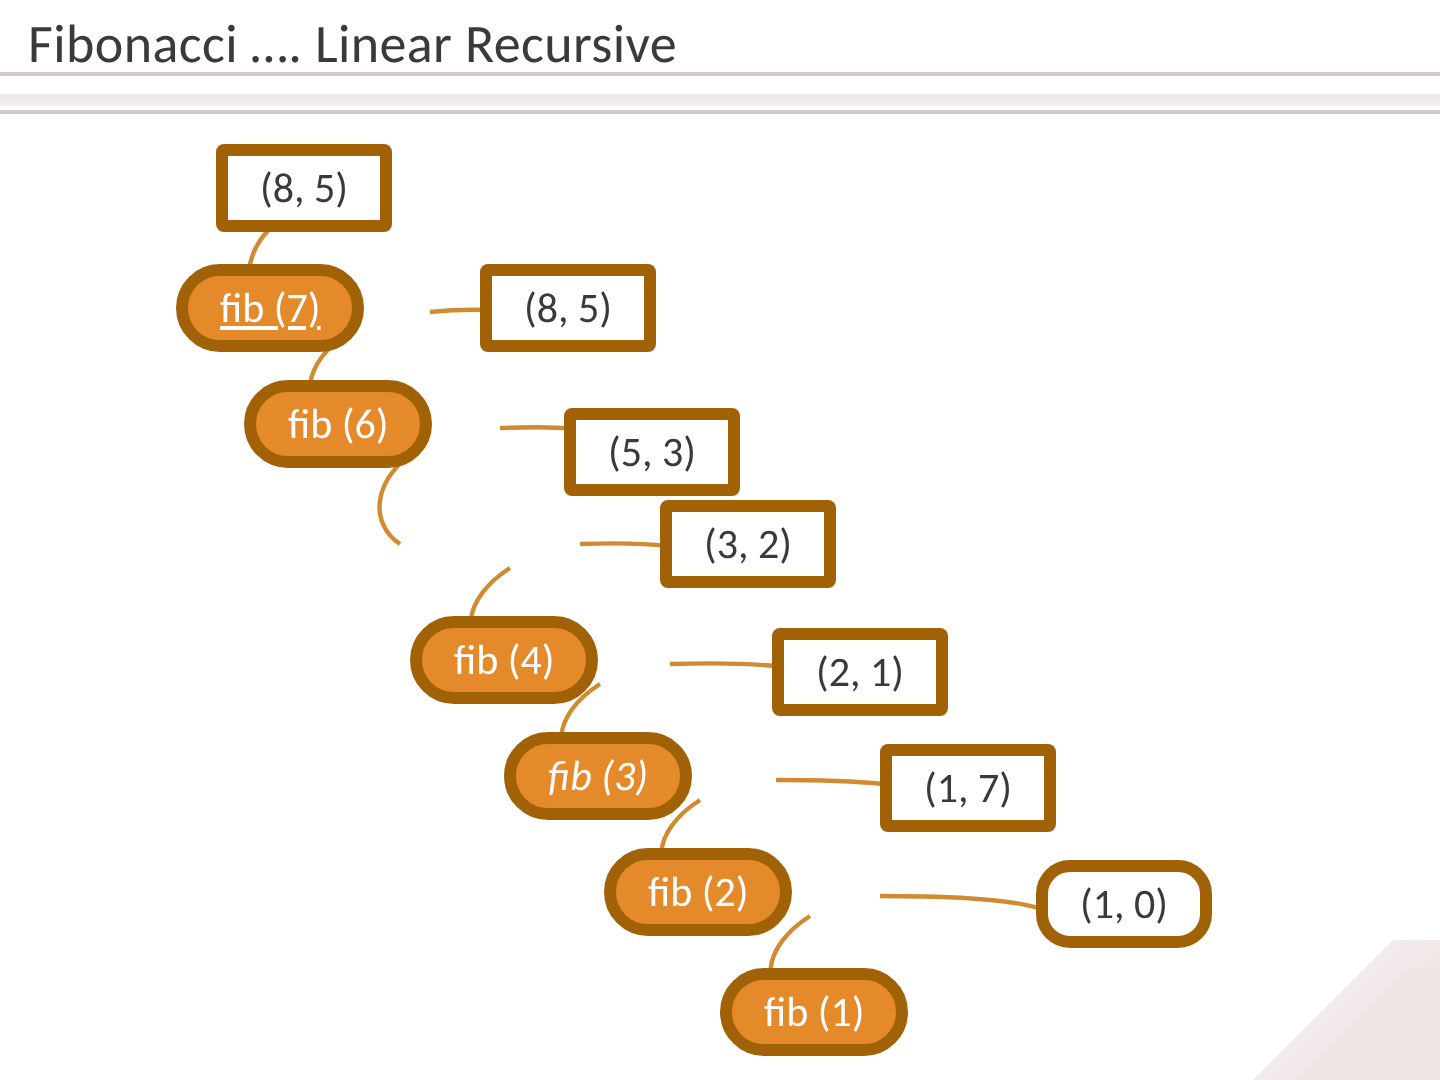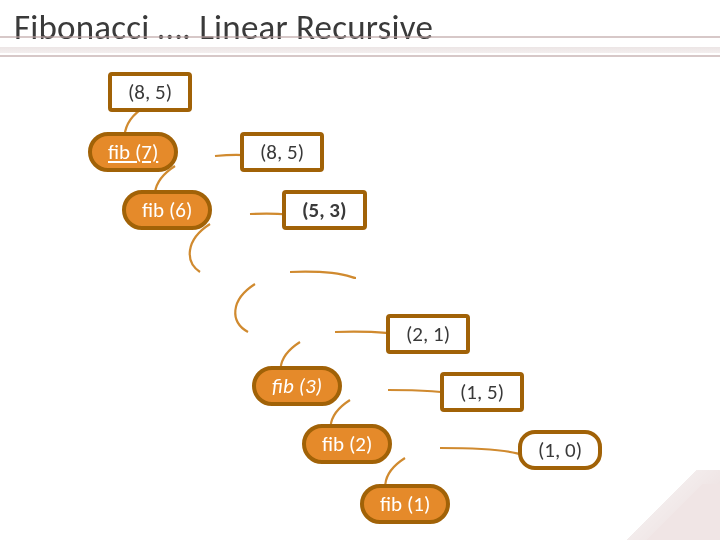--- a/index.html
+++ b/index.html
@@ -8,42 +8,42 @@
     font-family: "Segoe UI", Calibri, Arial, sans-serif;
     background: #fff;
     position: relative;
   }
   .titlebar {
     position: relative;
     height: 64px;
     padding: 6px 14px 0 14px;
   }
   .title {
-    font-size: 35px;
+    font-size: 27px;
     color: #3a3a3a;
     font-weight: 400;
     letter-spacing: 0.2px;
   }
   .ribbon-line {
     position: absolute;
     left: 0; right: 0;
     height: 2px;
     background: #bca3a3;
   }
   .ribbon-line.b1 { top: 36px; opacity: 0.6; }
   .ribbon-line.b2 { top: 47px; opacity: 0.5; height: 6px; background: linear-gradient(#d9cccc,#e8dede); }
   .ribbon-line.b3 { top: 55px; opacity: 0.6; }
 
   .stage {
     position: absolute;
     left: 0; top: 64px; right: 0; bottom: 0;
   }
   .node {
     position: absolute;
-    border: 4px solid #a16207;
+    border: 6px solid #a16207;
     text-align: center;
     font-size: 21px;
     color: #3a3a3a;
     padding: 3px 16px;
     white-space: nowrap;
   }
   .fib {
     background: #e58a2a;
     border-radius: 22px;
     color: #fff;
@@ -106,27 +106,29 @@
     <path d="M388 326 C455 326, 460 332, 466 332"></path>
     <path d="M440 384 C510 384, 516 390, 520 390"></path>
   </svg>
 
   <div class="node val" style="left:108px; top:8px;">(8, 5)</div>
 
   <div class="node fib" style="left:88px;  top:68px;text-decoration:underline;">fib (7)</div>
   <div class="node val" style="left:240px; top:68px;">(8, 5)</div>
 
   <div class="node fib" style="left:122px; top:126px;">fib (6)</div>
-  <div class="node val" style="left:282px; top:126px;font-weight:bold;">(5, 3)</div>
+  <div class="node val" style="left:282px; top:140px;">(5, 3)</div>
 
+  <div class="node val" style="left:330px; top:186px;">(3, 2)</div>
 
+  <div class="node fib" style="left:205px; top:244px;">fib (4)</div>
   <div class="node val" style="left:386px; top:250px;">(2, 1)</div>
 
   <div class="node fib" style="left:252px; top:302px;font-style:italic;">fib (3)</div>
-  <div class="node val" style="left:440px; top:308px;">(1, 5)</div>
+  <div class="node val" style="left:440px; top:308px;">(1, 7)</div>
 
   <div class="node fib" style="left:302px; top:360px;">fib (2)</div>
   <div class="node val" style="left:518px; top:366px;border-radius:17px;">(1, 0)</div>
 
   <div class="node fib" style="left:360px; top:420px;text-align:center;">fib (1)</div>
 
   <div class="corner"></div>
 </div>
 
 </body></html>

